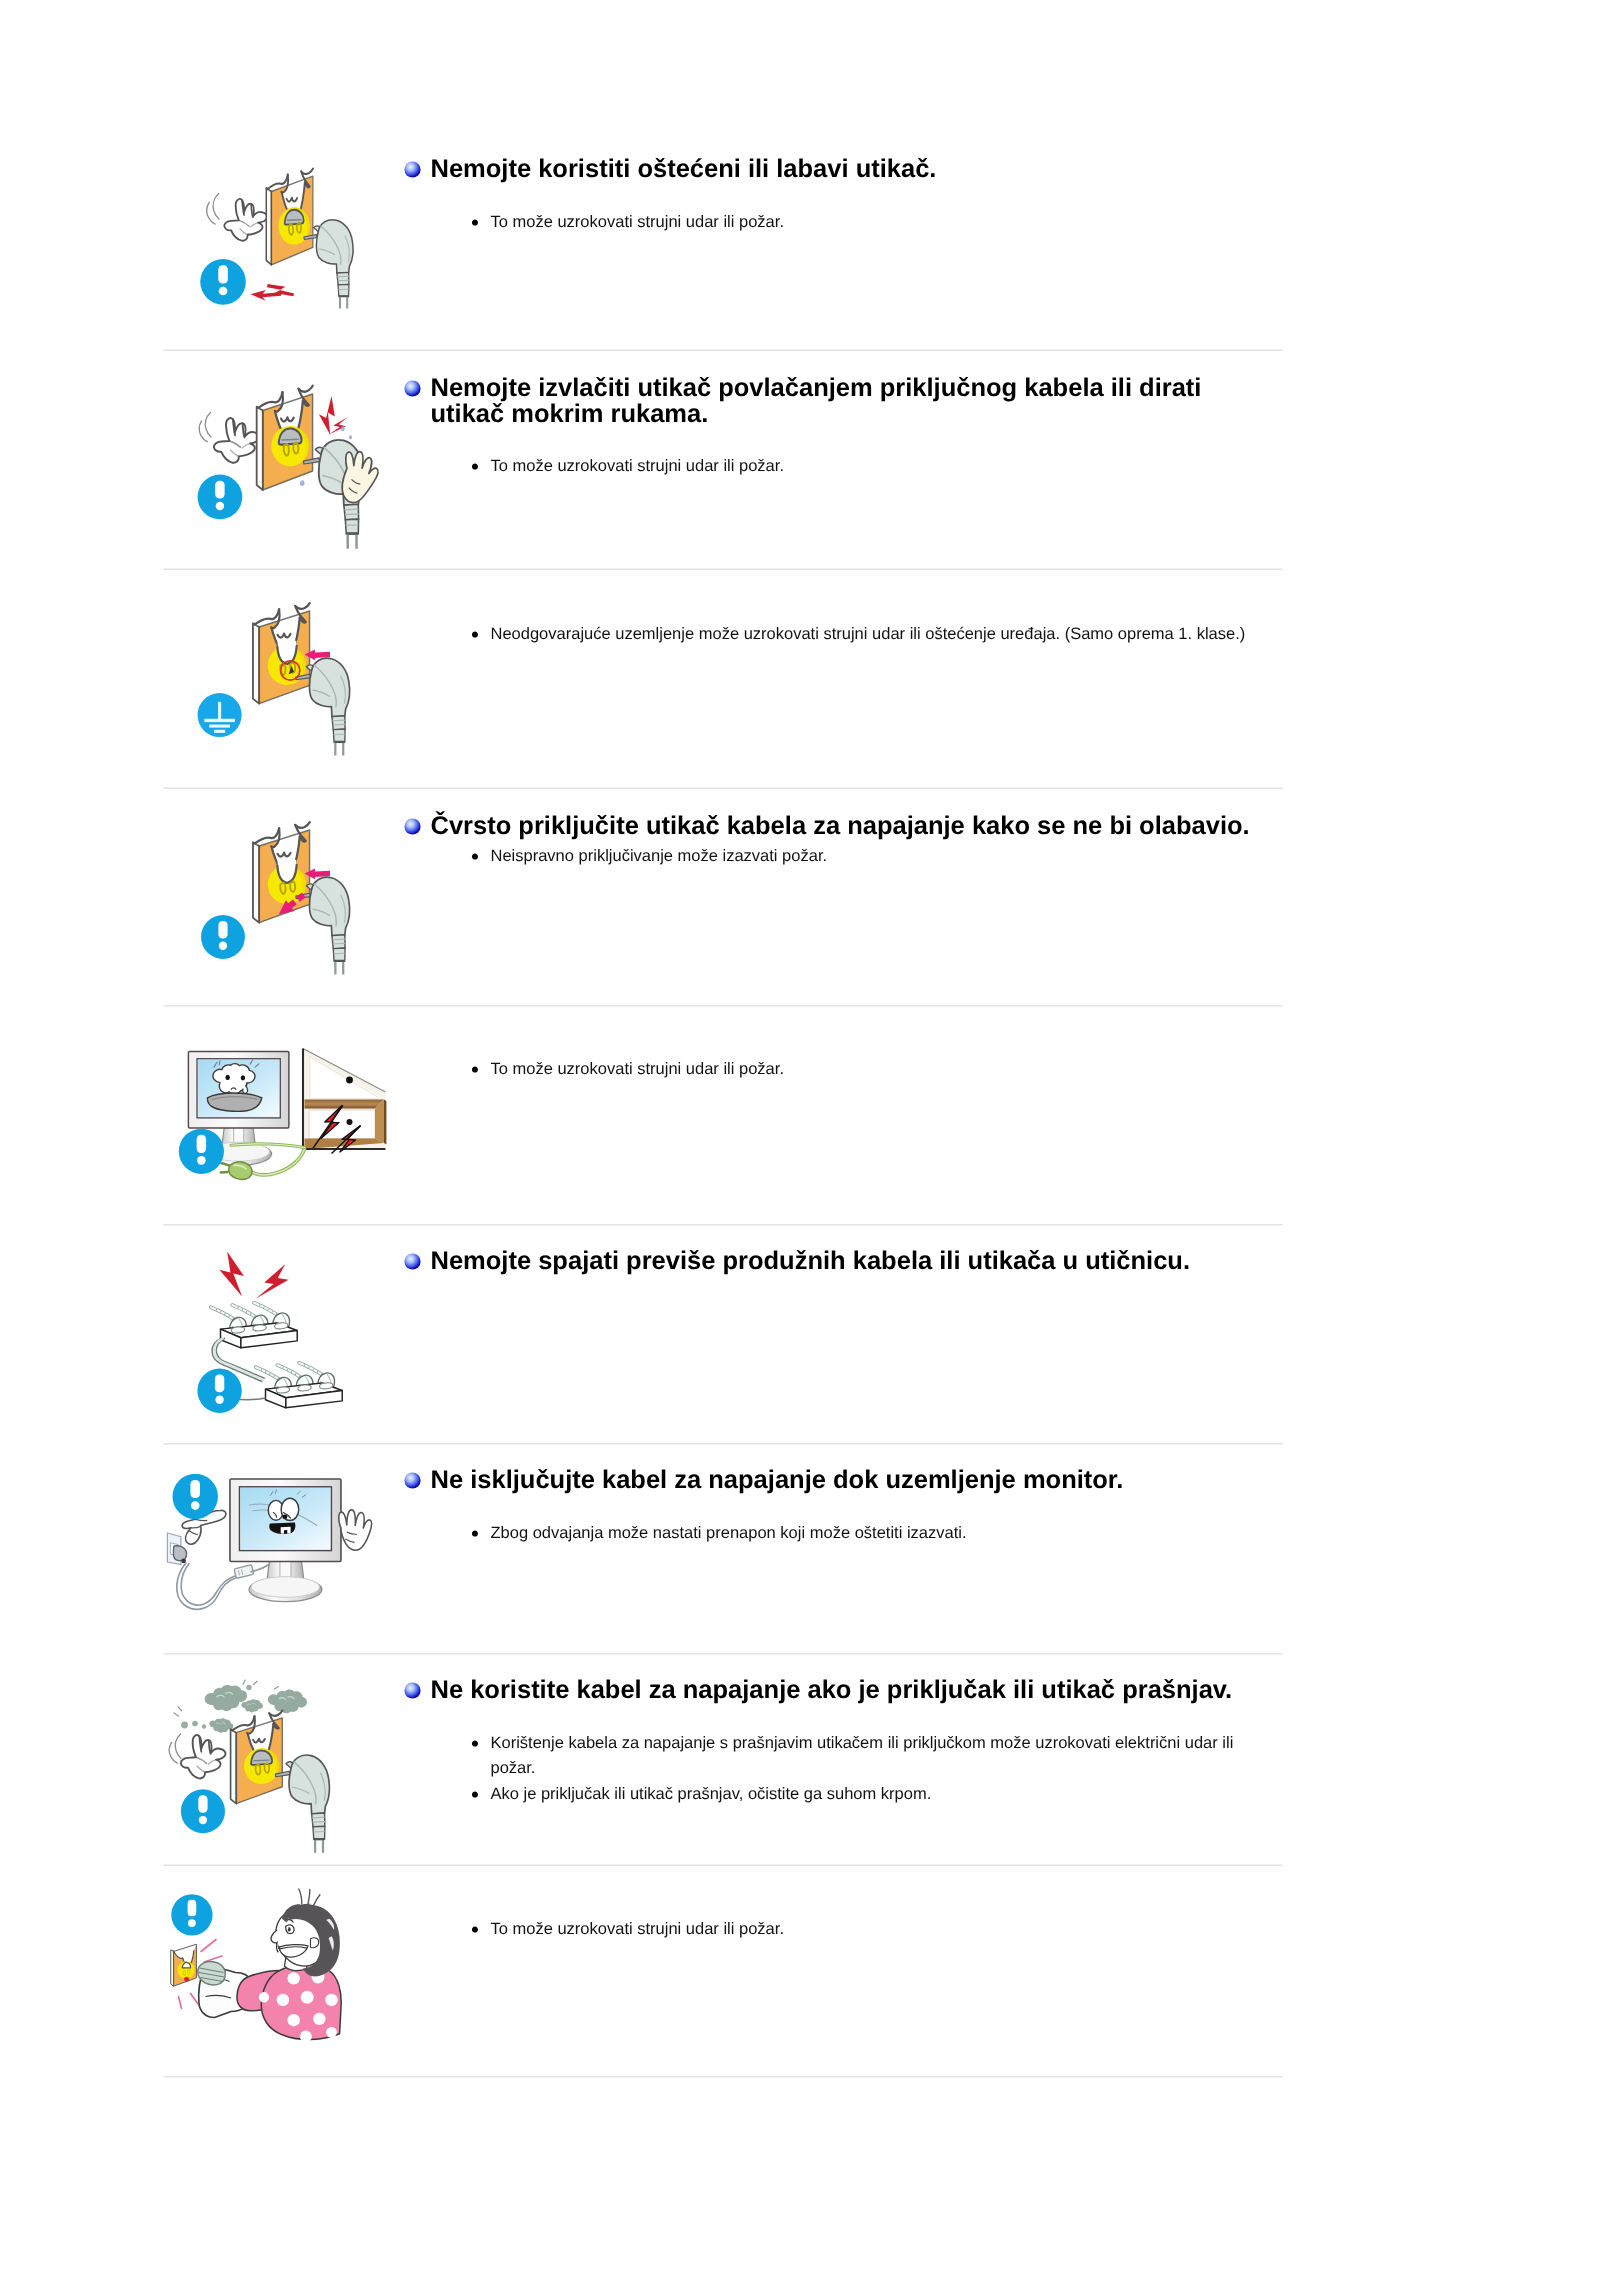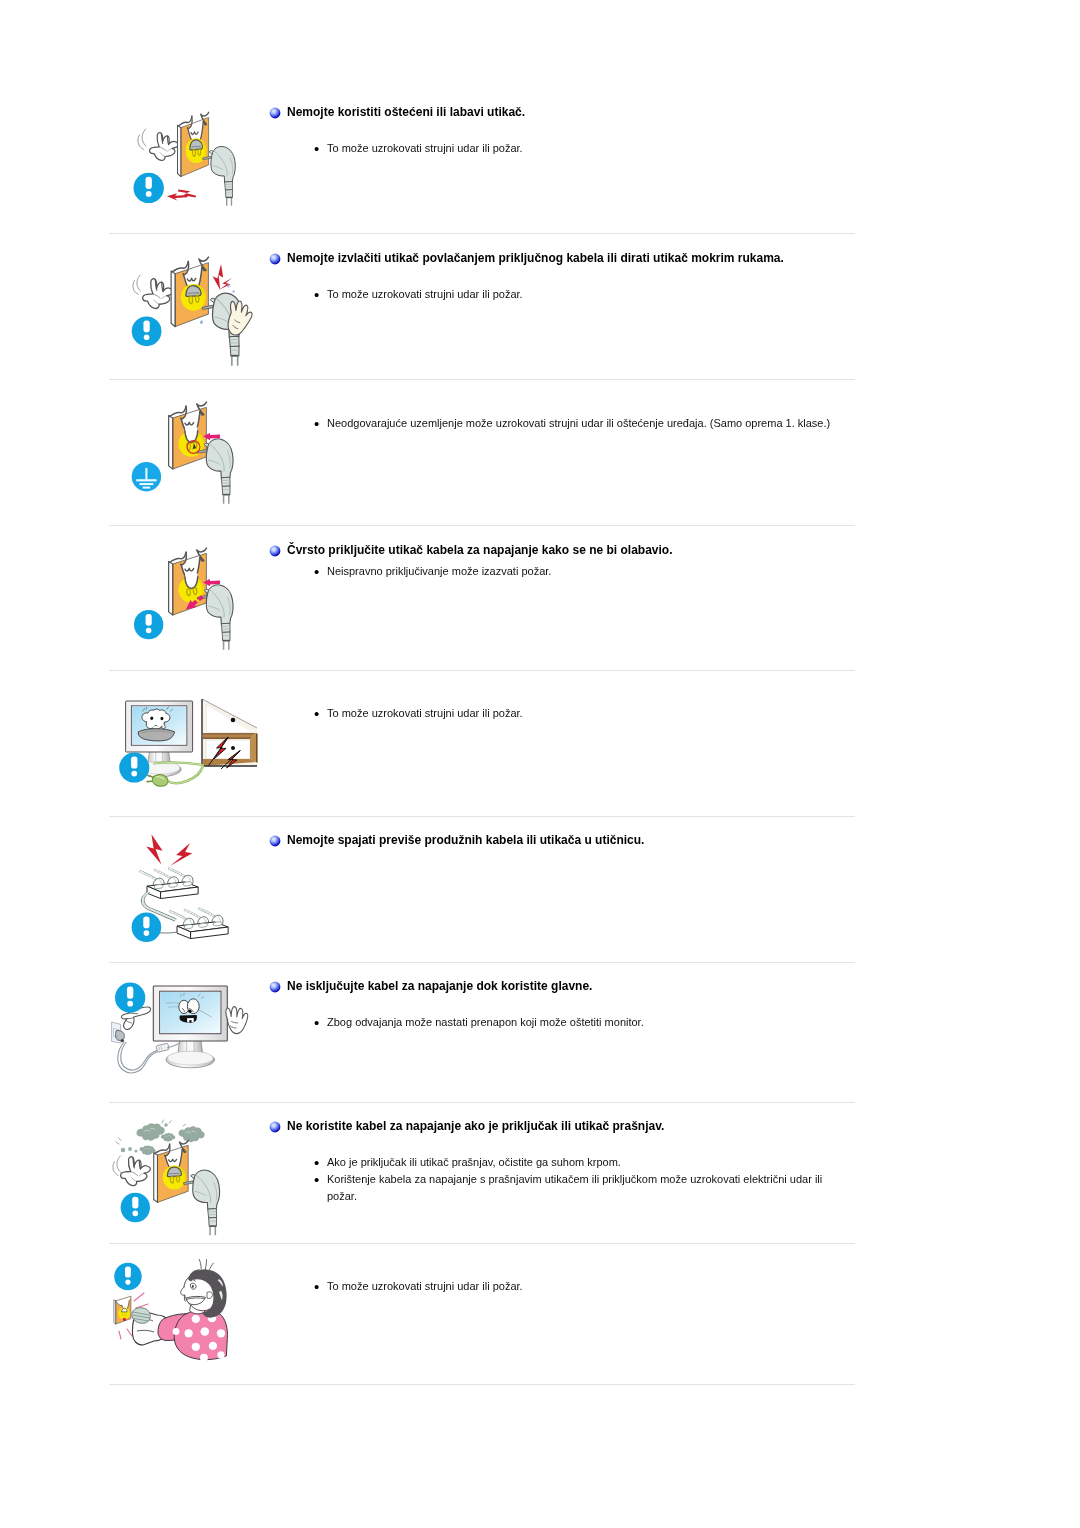--- a/index.html
+++ b/index.html
@@ -3,21 +3,21 @@
 <meta charset="utf-8">
 <title>Safety Instructions</title>
 <style>
   html,body{margin:0;padding:0;background:#ffffff;}
   body{width:1080px;height:1528px;overflow:hidden;
        font-family:"Liberation Sans", sans-serif;
        -webkit-font-smoothing:antialiased;}
   .page{position:relative;width:1080px;height:1528px;}
   .section{position:absolute;left:0;width:1080px;}
   .rule{position:absolute;left:109px;width:746px;height:1px;background:#e3e3e3;}
-  h3.head{margin:0;font-size:12px;font-weight:bold;color:#000000;
+  h3.head{margin:0;font-size:17px;font-weight:bold;color:#000000;
           line-height:17px;letter-spacing:0px;}
   ul.bul{margin:0;padding:0;list-style:none;}
   ul.bul li{font-size:11px;color:#121212;line-height:17px;
             position:relative;padding-left:58px;}
   ul.bul li::before{content:"\2022";position:absolute;left:45px;top:0;
             font-size:15px;line-height:17px;color:#000;}
   .ballicon{position:absolute;width:12px;height:12px;}
   svg{display:block;overflow:visible;}
   .artbox{position:absolute;left:109px;top:0;width:178px;}
   .textbox{position:absolute;left:269px;top:0;width:583px;}
@@ -577,24 +577,24 @@
             </g>
           </svg>
         </div>
         <div class="textbox" style="top:10px;">
           <div class="hdwrap">
             <span class="ballicon">
               <svg width="12" height="12" viewBox="0 0 12 12">
                 <circle cx="6" cy="6" r="5.4" fill="url(#ballg)"></circle>
               </svg>
             </span>
-            <h3 class="head">Ne isključujte kabel za napajanje dok koristite glavne.</h3>
+            <h3 class="head">Ne isključujte kabel za napajanje dok uzemljenje monitor.</h3>
           </div>
           <ul class="bul" style="margin-top:19px;">
-            <li>Zbog odvajanja može nastati prenapon koji može oštetiti monitor.</li>
+            <li>Zbog odvajanja može nastati prenapon koji može oštetiti izazvati.</li>
           </ul>
         </div>
       </div>
       <div class="rule" style="top: 1102px;"></div>
       <div class="section" style="top: 1108px;">
         <div class="artbox">
           <svg width="178" height="130" viewBox="0 0 178 130">
             <g transform="translate(27,20) scale(1.02) rotate(-6)">
               <path d="M5 9 C1 9 -1 6 0.4 3.4 C1.4 1.4 4 0.6 6 1.6 C6.4 -0.8 9 -2.2 11.6 -1.4 C13 -3.4 16.4 -3.6 18.2 -1.8 C20.8 -3 24 -1.4 24.4 1.4 C27 1.6 28.6 4.2 27.4 6.6 C26.6 8.4 24.4 9.4 22.2 8.8 C22.2 11.4 19.6 13.2 17 12.4 C15.4 14.4 12 14.4 10.4 12.4 C8.2 13.8 5.2 12.4 5 9 Z" fill="#90A79B" opacity="0.95"></path>
               <path d="M8 4 c1.6 -1.2 3.6 -1 4.6 0.4 M14 2.4 c1.8 -1 3.8 -0.4 4.4 1" fill="none" stroke="#c5d4c9" stroke-width="0.9" stroke-linecap="round"></path>
@@ -676,22 +676,22 @@
         <div class="textbox" style="top:10px;">
           <div class="hdwrap">
             <span class="ballicon">
               <svg width="12" height="12" viewBox="0 0 12 12">
                 <circle cx="6" cy="6" r="5.4" fill="url(#ballg)"></circle>
               </svg>
             </span>
             <h3 class="head">Ne koristite kabel za napajanje ako je priključak ili utikač prašnjav.</h3>
           </div>
           <ul class="bul" style="margin-top:19px;">
+            <li>Korištenje kabela za napajanje s prašnjavim utikačem ili priključkom može uzrokovati električni udar ili požar.</li>
             <li>Ako je priključak ili utikač prašnjav, očistite ga suhom krpom.</li>
-            <li>Korištenje kabela za napajanje s prašnjavim utikačem ili priključkom može uzrokovati električni udar ili požar.</li>
           </ul>
         </div>
       </div>
       <div class="rule" style="top: 1243px;"></div>
       <div class="section" style="top: 1249px;">
         <div class="artbox">
           <svg width="178" height="130" viewBox="0 0 178 130">
             <g transform="translate(4,46) scale(0.52)">
               <path d="M5.2 11.5 L34.5 2.2 L34.5 45.4 L5.2 56 Z" fill="#F4AE50"></path>
               <path d="M1.6 9.3 L5.2 11.5 L5.2 56 L1.6 53.2 Z" fill="#fbfbfb" stroke="#555555" stroke-width="1.2" stroke-linejoin="round"></path>

